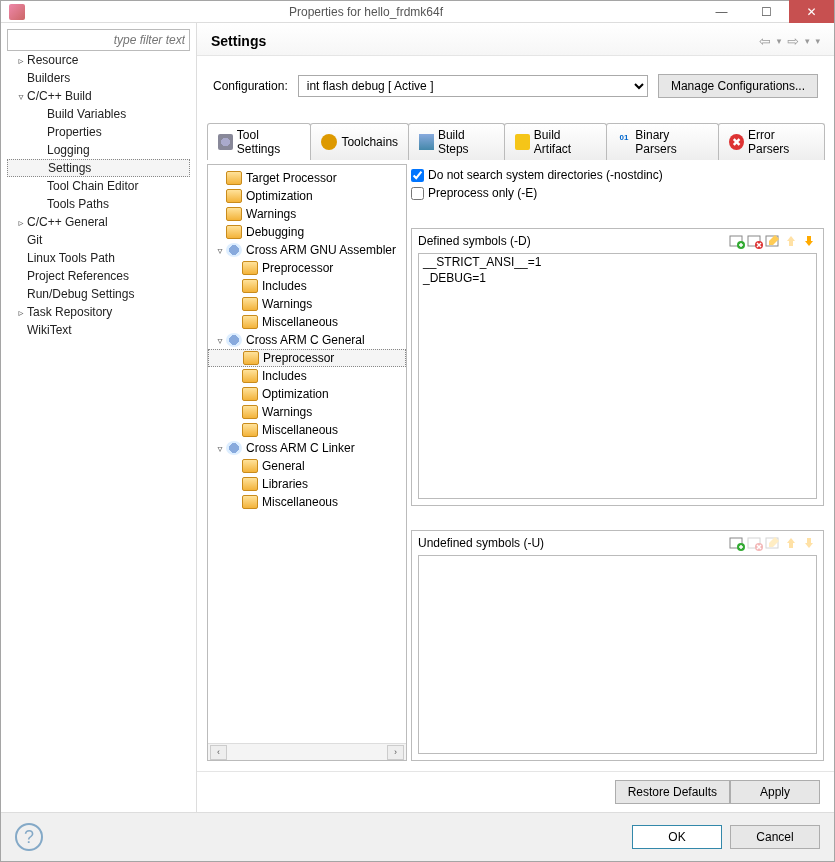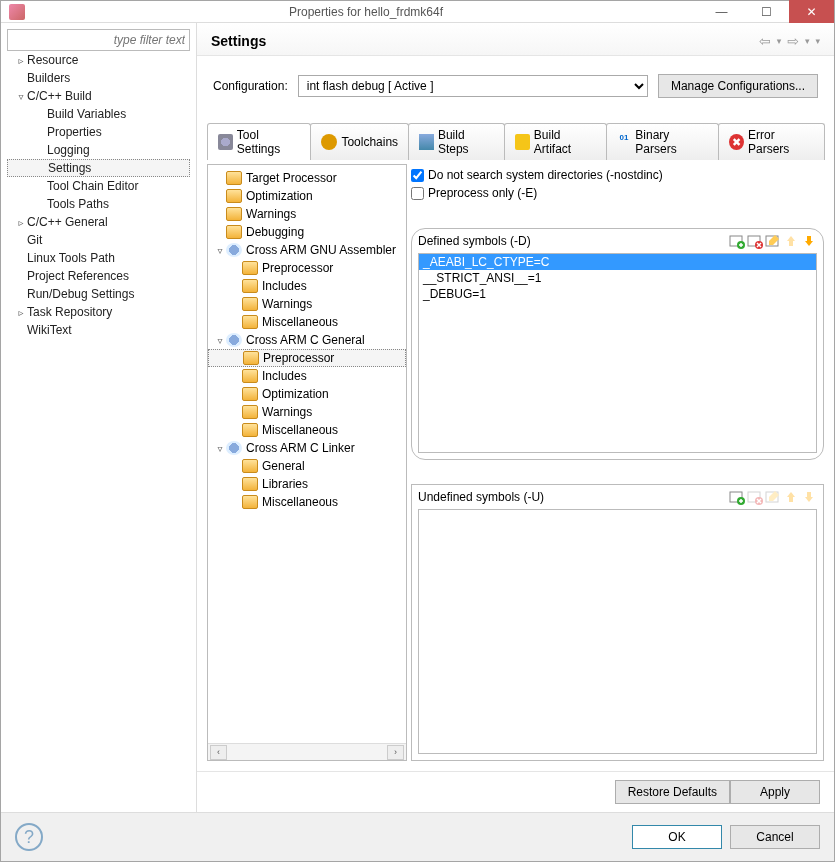--- a/index.html
+++ b/index.html
@@ -47,21 +47,21 @@
 .fld{background:linear-gradient(#ffe29a,#f3b33a);border:1px solid #c98b1b;border-radius:2px;}
 .gear{background:radial-gradient(circle,#8ad 45%,transparent 46%),#def;border-radius:50%;}
 .mt-sel{background:#f5f5f5;border:1px dotted #888;}
 .hscroll{height:17px;border-top:1px solid #ddd;display:flex;align-items:center;justify-content:space-between;padding:0 2px;background:#f4f4f4;}
 .hscroll .sa{width:17px;height:15px;border:1px solid #ccc;background:#eee;text-align:center;font-size:9px;line-height:13px;color:#555;}
 .detail{flex:1;display:flex;flex-direction:column;gap:24px;min-width:0;}
 .checks{padding:2px 0;}
 .chk{display:flex;align-items:center;gap:4px;height:18px;}
 .chk input{margin:0;}
 .panel{border:1px solid #bbb;display:flex;flex-direction:column;}
-.panel.grow1{height:232px;border-radius:14px;}
+.panel.grow1{height:278px;}
 .panel.grow2{flex:1;}
 .panelhdr{display:flex;align-items:center;justify-content:space-between;padding:4px 6px;}
 .panelhdr .tools{display:flex;gap:2px;}
 .tool{width:16px;height:16px;display:inline-flex;align-items:center;justify-content:center;background:#fff;}
 .tool.add svg,.tool.del svg{width:16px;height:16px;}
 .tool.dis{opacity:0.35;}
 .list{flex:1;border:1px solid #bbb;margin:0 6px 6px 6px;background:#fff;overflow:auto;}
 .li{height:16px;padding:0 4px;line-height:16px;white-space:nowrap;}
 .li.sel{background:#3399ff;color:#fff;}
 .btnrow{display:flex;justify-content:flex-end;gap:0;padding:8px 14px;border-top:1px solid #e5e5e5;}
@@ -352,21 +352,20 @@
                   </span>
                 <span class="tool">
                     <svg viewBox="0 0 16 16">
                       <rect x="6" y="3" width="4" height="5" fill="#fa0"></rect>
                       <path d="M8 13l4-5H4z" fill="#fa0"></path>
                     </svg>
                   </span>
               </div>
             </div>
             <div class="list" id="deflist">
-                <div class="li sel">_AEABI_LC_CTYPE=C</div>
                 <div class="li">__STRICT_ANSI__=1</div>
                 <div class="li">_DEBUG=1</div>
               </div>
           </div>
 
           <div class="panel grow2">
             <div class="panelhdr">
               <span>Undefined symbols (-U)</span>
               <div class="tools">
                 <span class="tool add">

